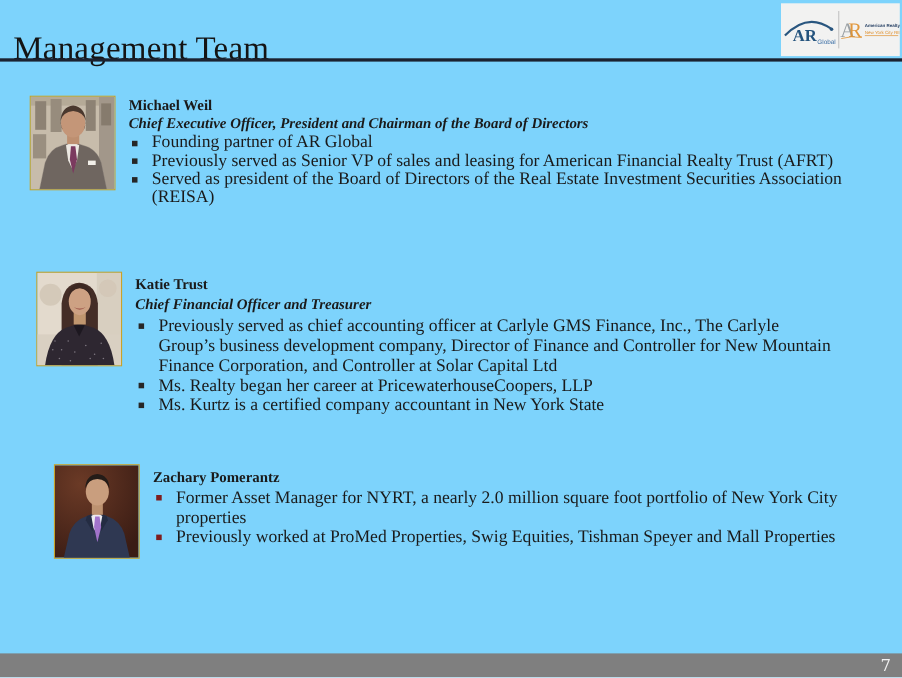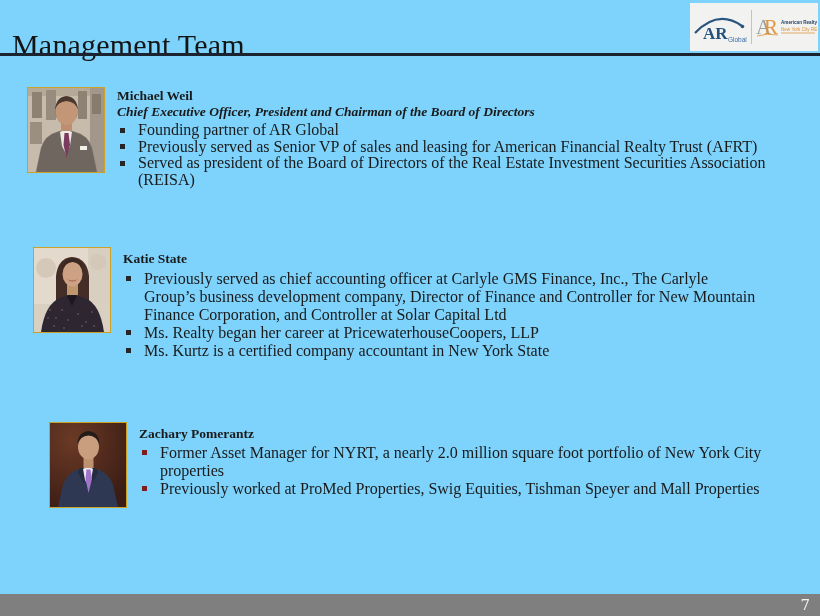--- a/index.html
+++ b/index.html
@@ -16,21 +16,21 @@
     position:absolute;left:12px;top:8px;
     font-size:30px;font-weight:normal;
     color:var(--title-text,#111);
     letter-spacing:.2px;
   }
   .title-rule{
     position:absolute;left:0;top:53px;width:820px;height:3px;
     background:var(--rule,#1b2230);
   }
   .logo-box{
-    position:absolute;right:2px;top:3px;width:128px;height:48px;
+    position:absolute;right:2px;top:3px;width:108px;height:48px;
     background:var(--logo-bg,#f2f2f1);
     display:flex;align-items:center;justify-content:space-around;
   }
   .logo-divider{width:1px;height:34px;background:#c3c3c3;}
   
   .member{position:absolute;display:flex;}
   .member-0{left:27px;top:85px;}
   .member-1{left:33px;top:245px;}
   .member-2{left:27px;top:420px;padding-left:22px;}
   .photo{
@@ -156,21 +156,22 @@
             <circle cx="30" cy="80" r="0.7"></circle>
             <circle cx="14" cy="70" r="0.7"></circle>
         </g>
         <rect x="33" y="36" width="11" height="11" fill="#c0966f"></rect>
         <ellipse cx="38.5" cy="26" rx="10" ry="12.5" fill="#cda183"></ellipse>
         <path d="M28 24 Q28 11 38.5 10 Q49 11 49 24 Q47 15 38.5 14 Q30 15 28 24 Z" fill="#3c2822"></path>
         <path d="M33 31 Q38.5 34 44 31 Q38.5 36 33 31 Z" fill="#a05a4e"></path>
       </svg>
     </div>
     <div class="info">
-      <div class="name">Katie State</div>
+      <div class="name">Katie Trust</div>
+      <div class="role">Chief Financial Officer and Treasurer</div>
       <ul class="bullets">
         <li><span>Previously served as chief accounting officer at Carlyle GMS Finance, Inc., The Carlyle Group’s business development company, Director of Finance and Controller for New Mountain Finance Corporation, and Controller at Solar Capital Ltd</span></li>
         <li><span>Ms. Realty began her career at PricewaterhouseCoopers, LLP</span></li>
         <li><span>Ms. Kurtz is a certified company accountant in New York State</span></li>
       </ul>
     </div>
   </section>
 
   <section class="member member-2">
     <div class="photo">

